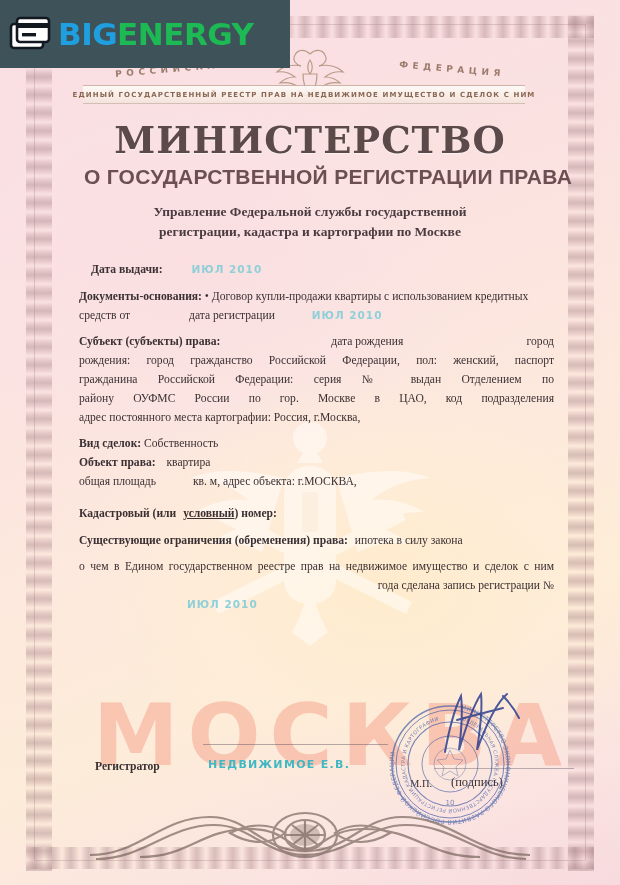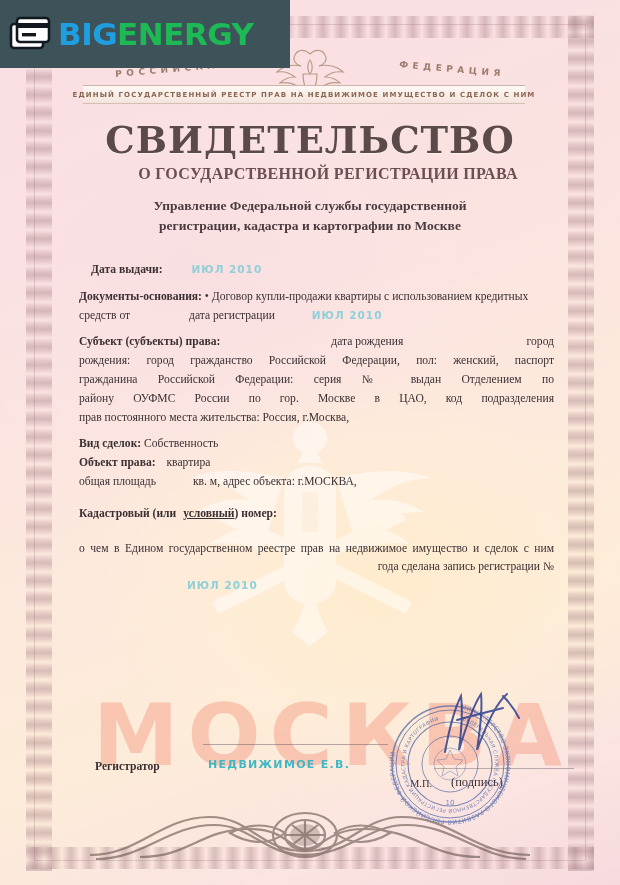--- a/index.html
+++ b/index.html
@@ -86,22 +86,22 @@
   }
 
   .title{
     margin-top:8px;
     font-family:"DejaVu Serif", serif;font-weight:bold;
     font-size:37px;letter-spacing:1px;color:#5c4a4a;
     text-shadow:0 1px 0 rgba(255,255,255,.5);
   }
   .subtitle{
     margin-top:3px;
-    font-family:Liberation Serif, serif;font-weight:bold;
-    font-size:16px;letter-spacing:.3px;color:#6b4f52;margin-left:36px;
+    font-family:Liberation Sans, sans-serif;font-weight:bold;
+    font-size:21px;letter-spacing:.3px;color:#6b4f52;margin-left:36px;
   }
   .office{
     margin-top:13px;line-height:1.45;
     font-family:"Liberation Serif", serif;font-weight:bold;
     font-size:13.5px;color:#4a3b40;
   }
 
   
   .body{
     position:absolute;left:79px;right:66px;top:262px;
@@ -223,21 +223,21 @@
           <path d="M39 48 c-6 0 -10 -3 -12 -6 M39 48 c6 0 10 -3 12 -6"></path>
         </g>
       </svg>
       <div class="rib-word rib-left">РОССИЙСКАЯ</div>
       <div class="rib-word rib-right">ФЕДЕРАЦИЯ</div>
       <div class="rib-band">
         <span>ЕДИНЫЙ ГОСУДАРСТВЕННЫЙ РЕЕСТР ПРАВ НА НЕДВИЖИМОЕ ИМУЩЕСТВО И СДЕЛОК С НИМ</span>
       </div>
     </div>
 
-    <div class="title">СВИДЕТЕЛЬСТВО</div>
+    <div class="title">МИНИСТЕРСТВО</div>
     <div class="subtitle">О ГОСУДАРСТВЕННОЙ РЕГИСТРАЦИИ ПРАВА</div>
     <div class="office">
       <div>Управление Федеральной службы государственной</div>
       <div>регистрации, кадастра и картографии по Москве</div>
     </div>
   </div>
 
   <div class="body">
 
     <div class="row">
@@ -272,21 +272,21 @@
       <span>гражданина Российской Федерации: серия</span>
       <span>№</span>
       <span>выдан</span>
       <span>Отделением по</span>
     </div>
     <div class="row just">
       <span>району</span>
       <span>ОУФМС России по гор. Москве в ЦАО, код подразделения</span>
     </div>
     <div class="row">
-      <span>прав постоянного места жительства: Россия, г.Москва,</span>
+      <span>адрес постоянного места картографии: Россия, г.Москва,</span>
     </div>
 
     <div class="gap-sm"></div>
 
     <div class="row">
       <span class="lbl">Вид сделок:</span>
       <span>Собственность</span>
     </div>
     <div class="row">
       <span class="lbl">Объект права:</span>
@@ -299,20 +299,24 @@
 
     <div class="gap-md"></div>
 
     <div class="row">
       <span class="lbl">Кадастровый (или</span>
       <span class="lbl u" style="margin-left:4px">условный</span><span class="lbl">) номер:</span>
     </div>
 
     <div class="gap-sm"></div>
 
+    <div class="row">
+      <span class="lbl">Существующие ограничения (обременения) права:</span>
+      <span style="margin-left:4px">ипотека в силу закона</span>
+    </div>
 
     <div class="gap-sm"></div>
 
     <div class="row just">
       <span>о чем в Едином государственном реестре прав на недвижимое имущество и сделок с ним</span>
     </div>
     <div class="row" style="text-align:right">
       <span>года сделана запись регистрации №</span>
     </div>
     <div class="row">

